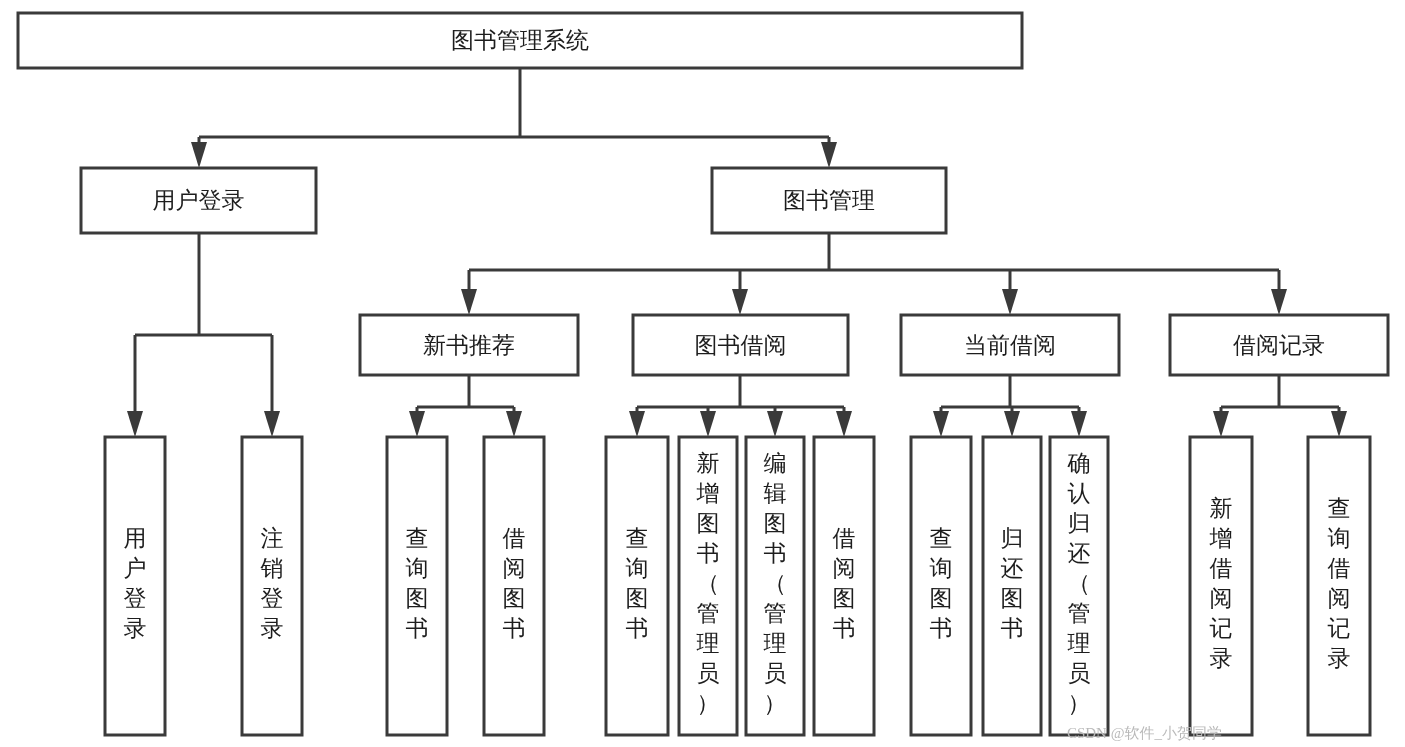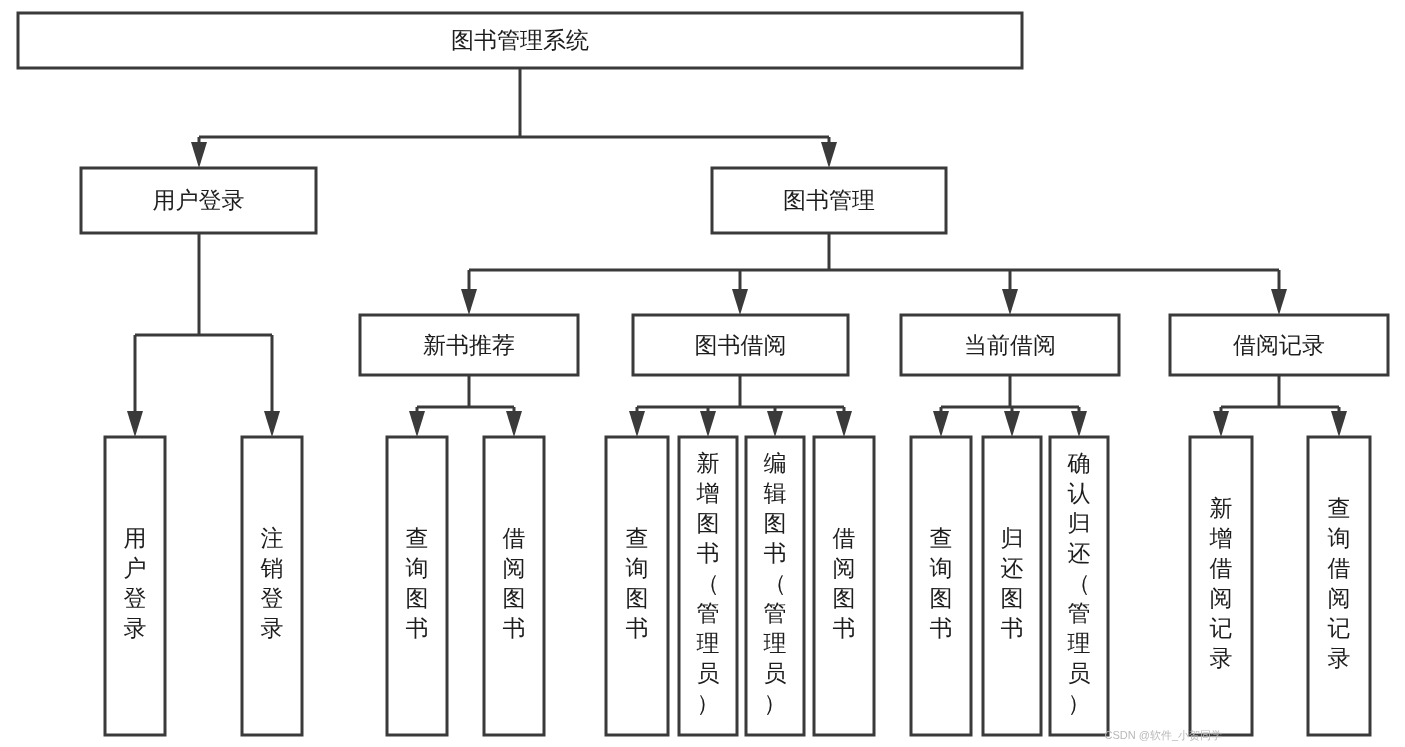--- a/index.html
+++ b/index.html
@@ -53,22 +53,22 @@
   .leaf-label-v {
     fill: #1d1d1d;
     font-family: "DejaVu Sans", "Liberation Sans", sans-serif;
     font-size: 23px;
     text-anchor: middle;
   }
   .watermark-text {
     position: absolute;
     right: 8px;
     bottom: 4px;
-    font-family: Liberation Sans, sans-serif;
-    font-size: 11px;
+    font-family: Liberation Serif, serif;
+    font-size: 15px;
     color: #b9b9b9;
     white-space: nowrap;
     user-select: none;
     pointer-events: none;
     text-align: center;
   }
 </style>
 </head>
 <body>
 

